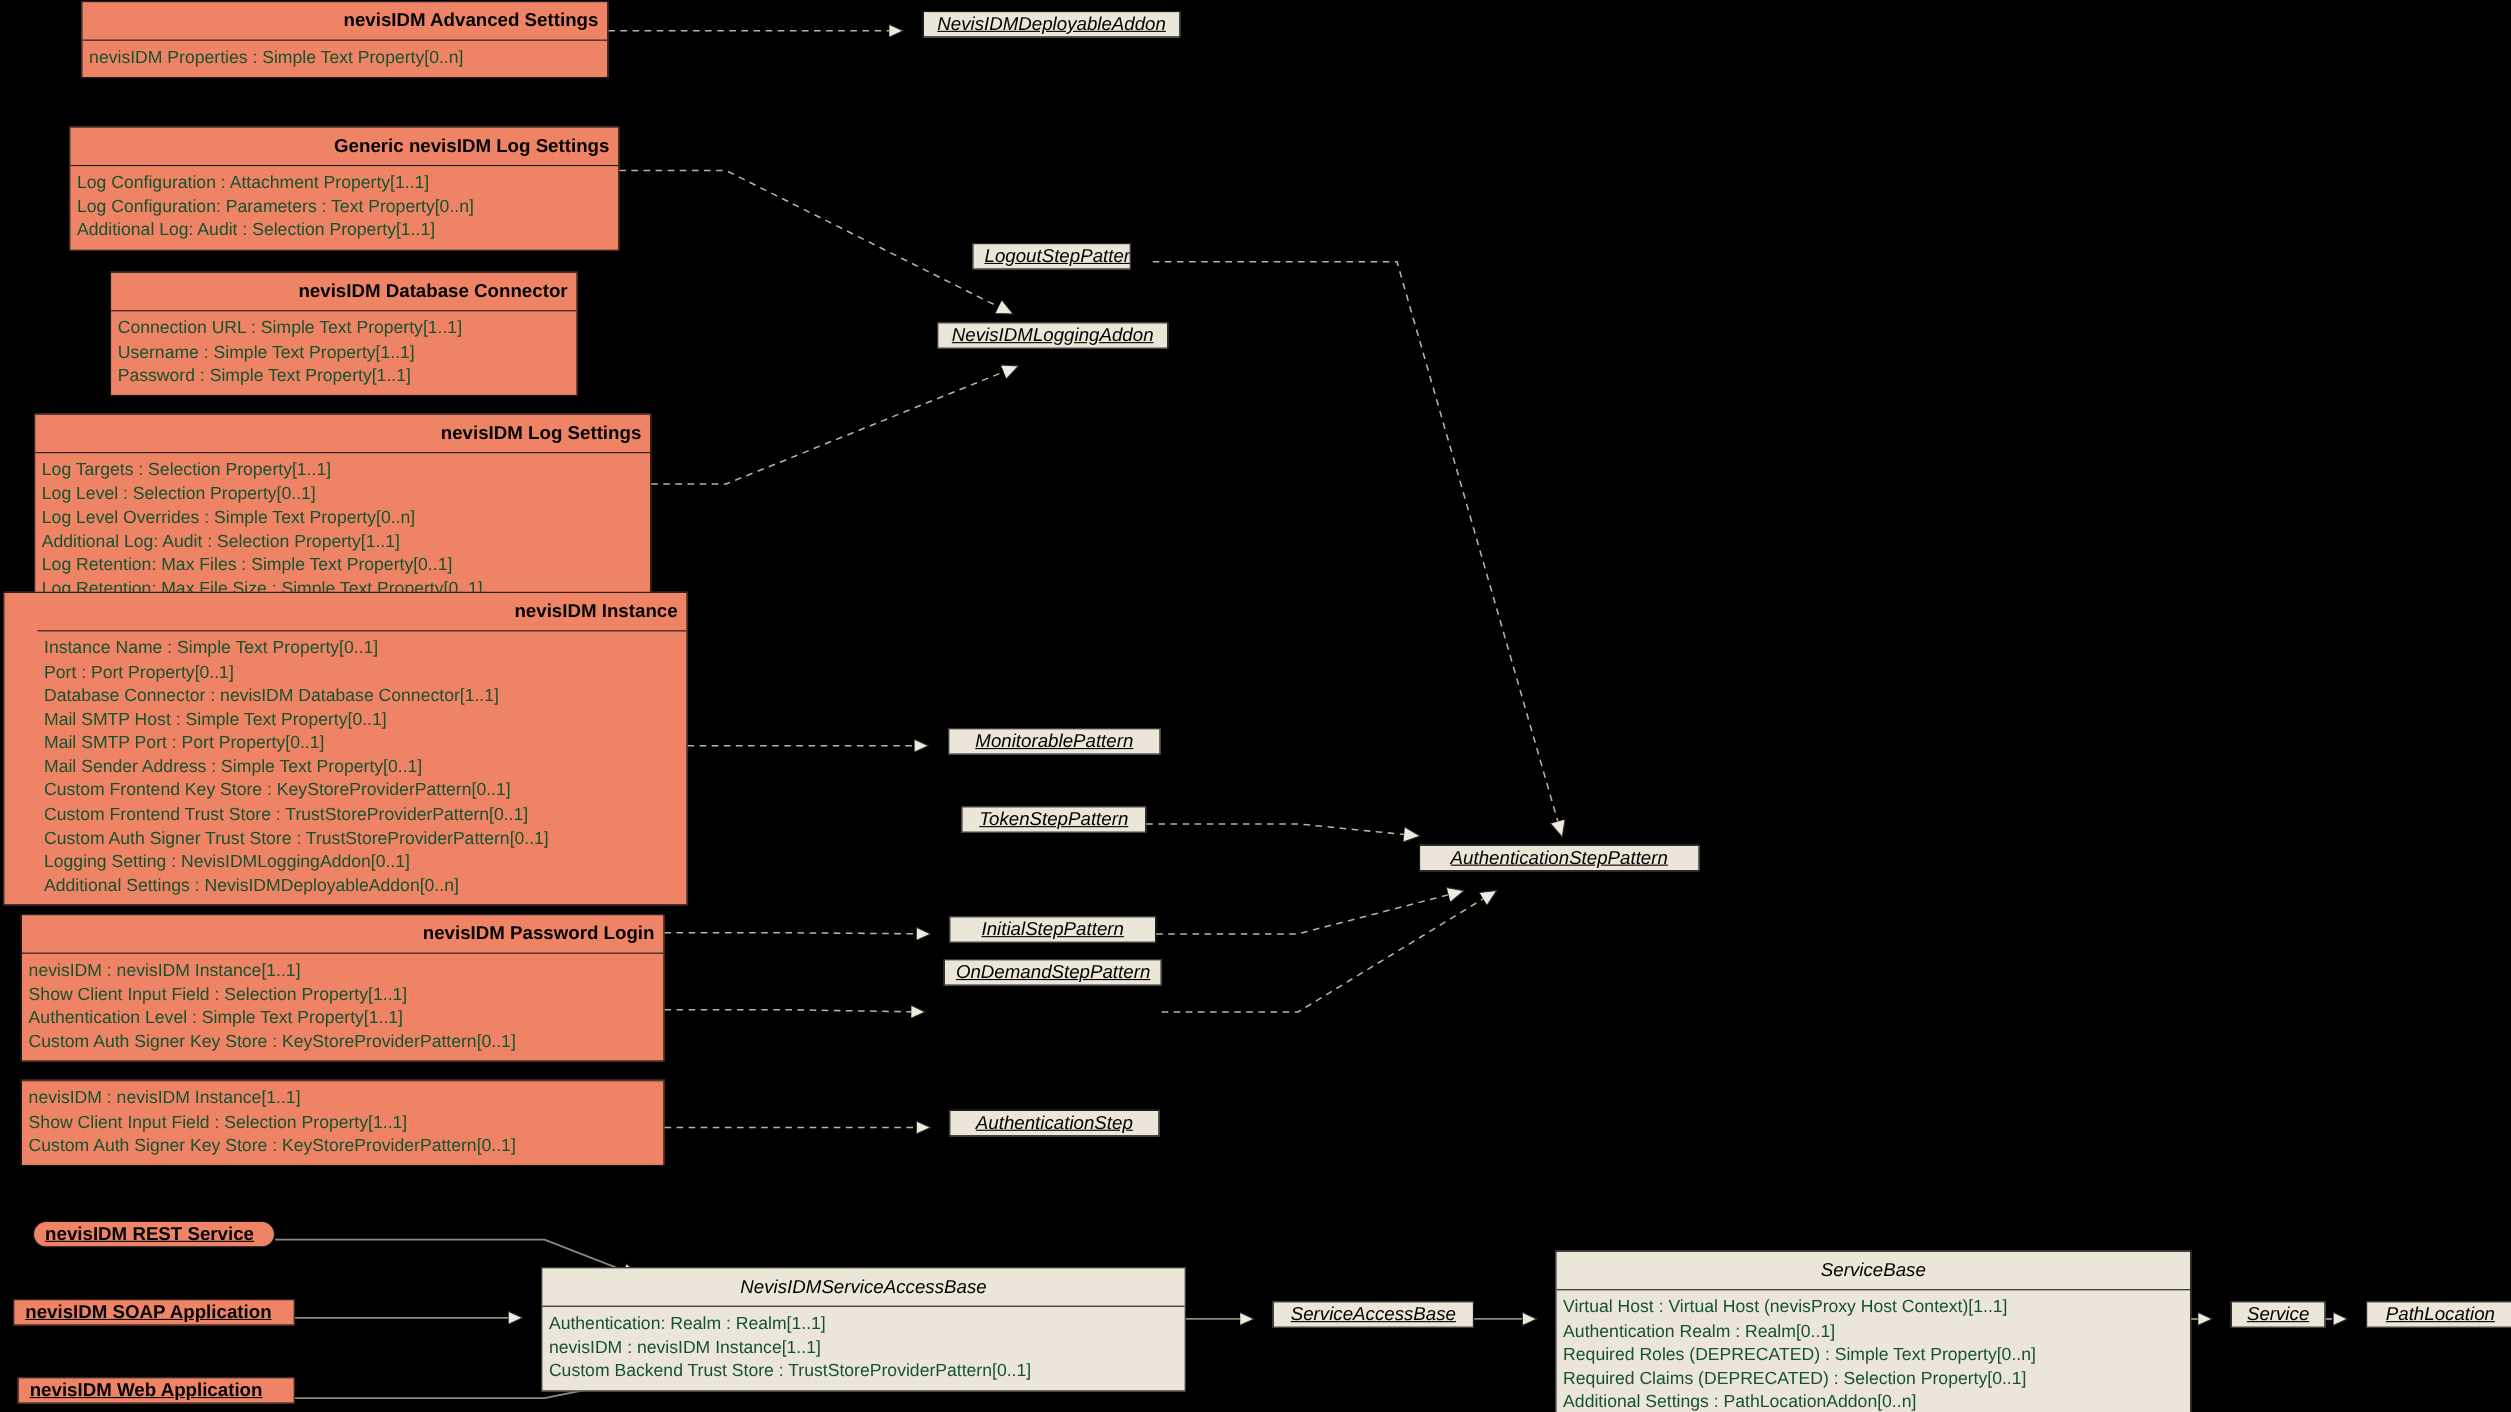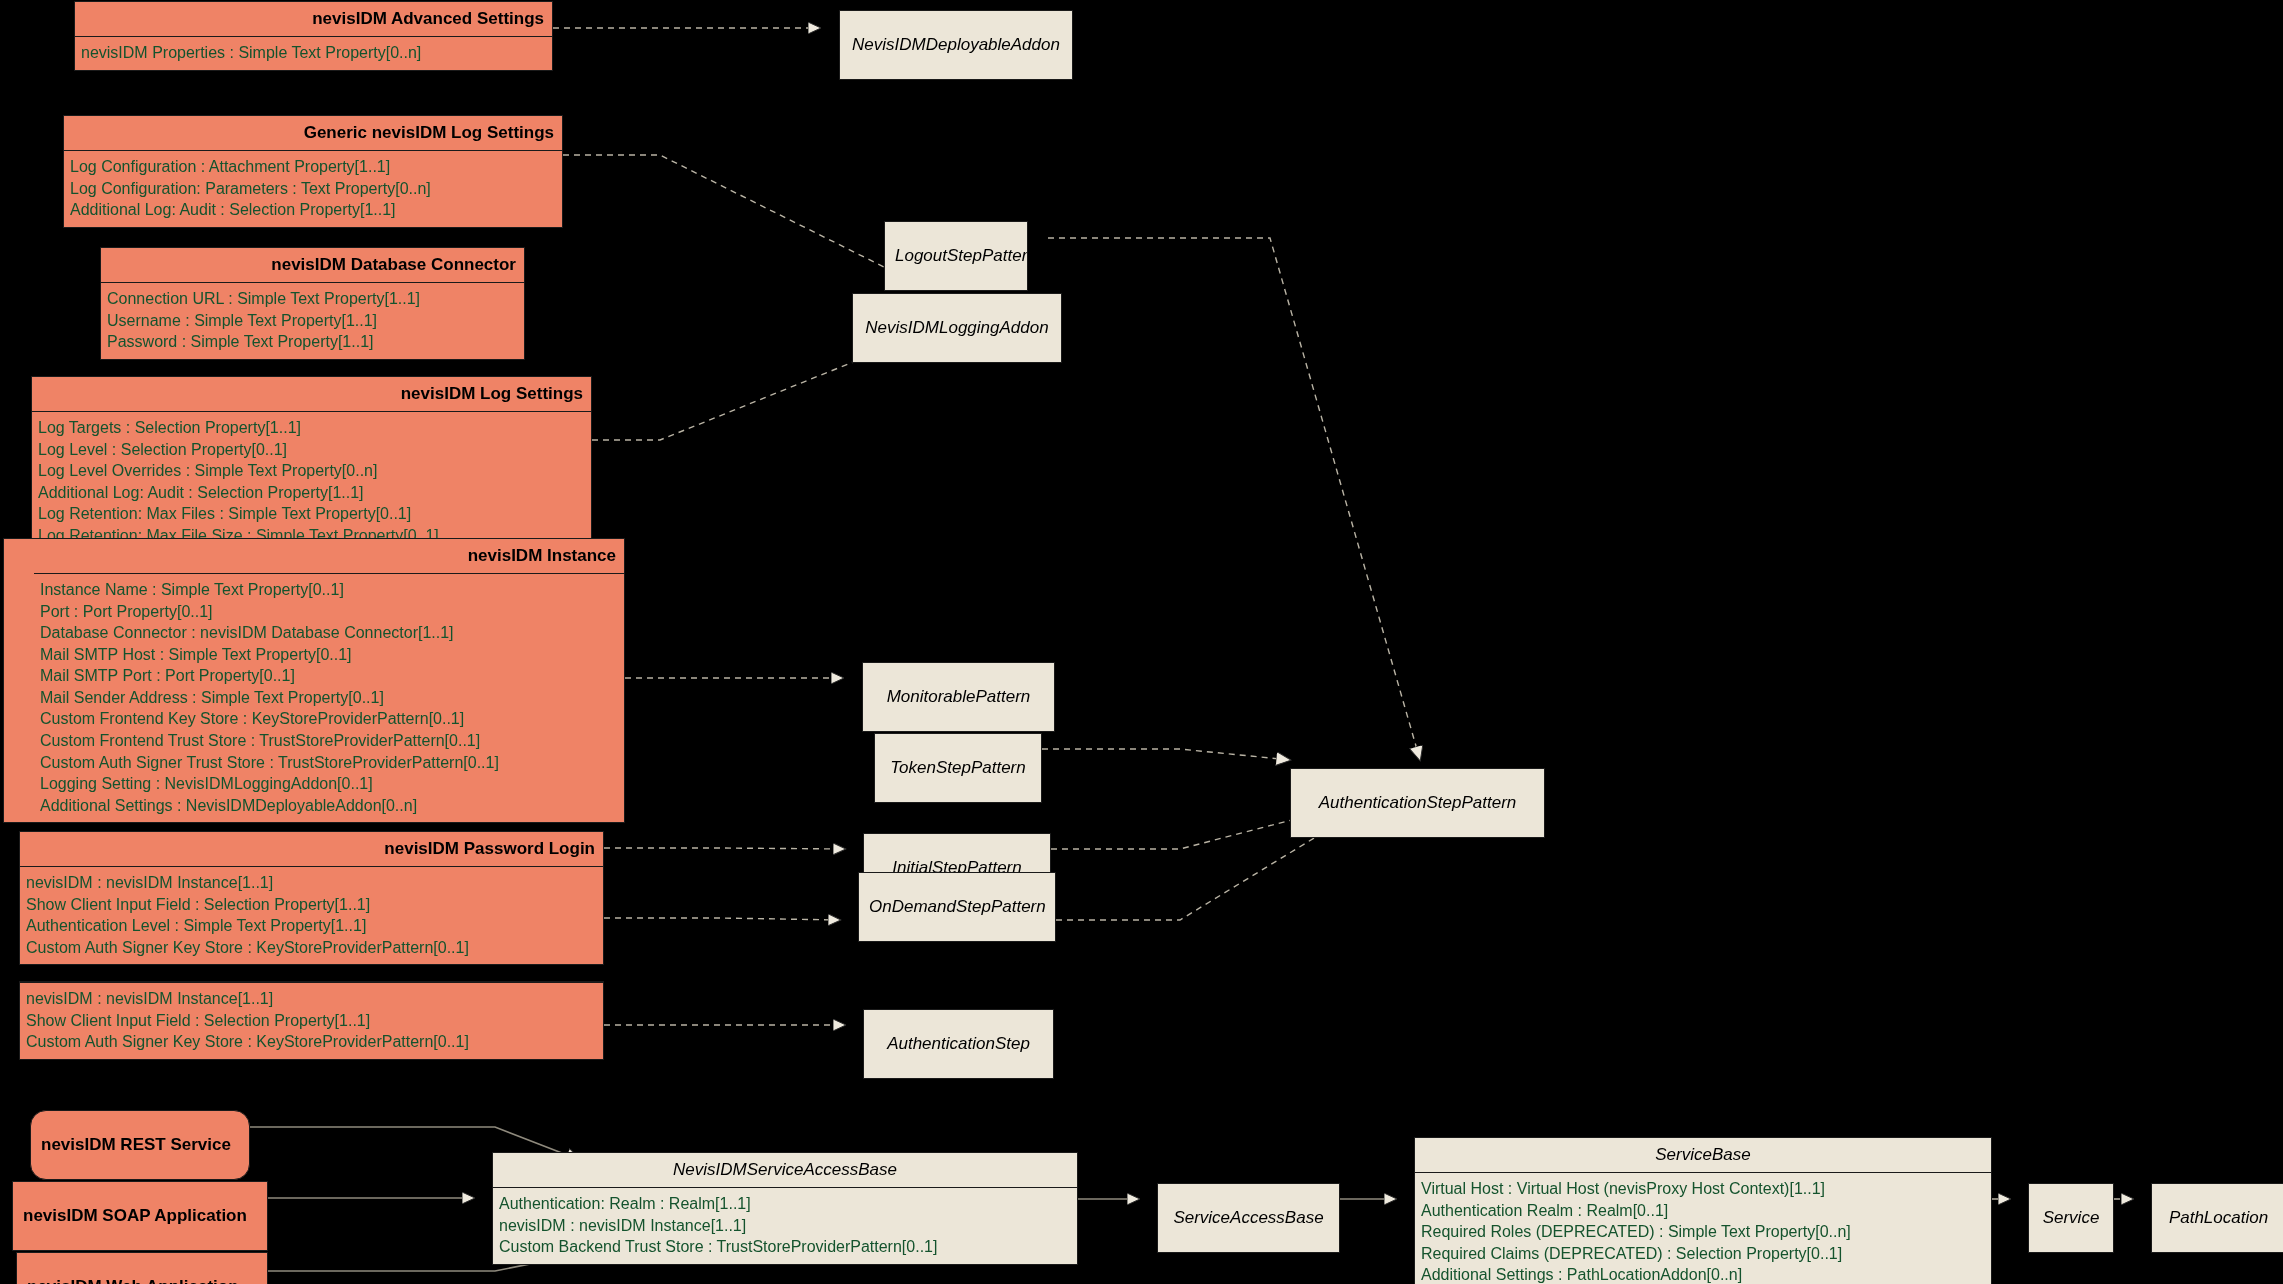--- a/index.html
+++ b/index.html
@@ -51,21 +51,22 @@
     padding: 5px 6px 6px 6px;
     font-size: 16px;
     line-height: 1.345;
     color: #14532d;
     white-space: nowrap;
   }
   .node-attrs .attr { display: block; }
 
   
   .node.titleonly > .node-title {
-    padding: 24px 10px;
+    padding: 1px 10px;
+    text-decoration: underline;
   }
   .node.titleonly.leftalign > .node-title { text-align: left; }
 </style>
 </head>
 <body>
 
 <div id="canvas">
 
   <svg class="edges" viewBox="0 0 2283 1284" xmlns="http://www.w3.org/2000/svg">
     <defs>

